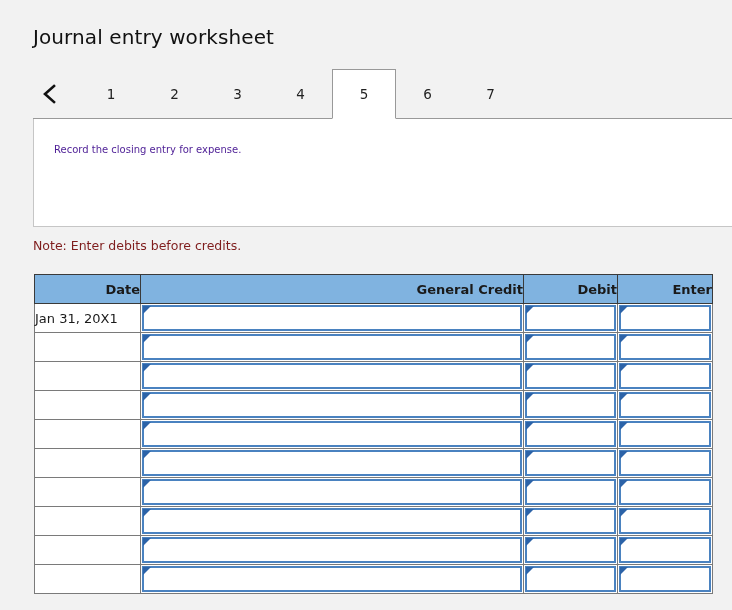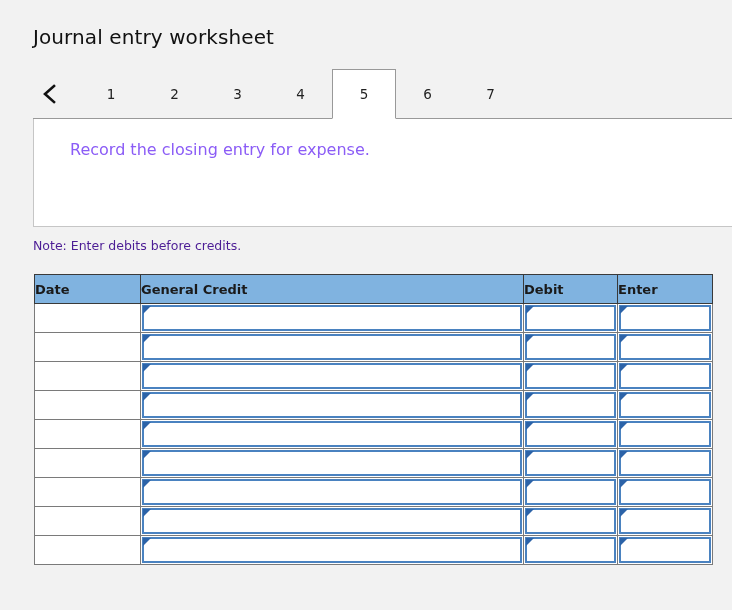--- a/index.html
+++ b/index.html
@@ -84,33 +84,32 @@
     box-sizing: border-box;
     background: #ffffff;
     border: 1px solid #c6c6c6;
     border-top: none;
     z-index: 1;
   }
   .prompt-text {
     position: absolute;
     left: 20px;
     top: 21px;
-    font-size: 16px;
-    color: #8b5cf6;
+    font-size: 10px;
+    color: #4c1d95;
     line-height: 20px;
-    margin-left: 16px;
   }
 
   
   .note {
     position: absolute;
     left: 33px;
     top: 238px;
     font-size: 12.5px;
-    color: #4c1d95;
+    color: #7f1d1d;
     line-height: 16px;
     white-space: nowrap;
   }
 
   
   .journal {
     position: absolute;
     left: 34px;
     top: 274px;
     width: 678px;
@@ -118,21 +117,21 @@
     table-layout: fixed;
     font-size: 13px;
   }
   .journal th {
     background: #80b3e0;
     border: 1px solid #3a3a3a;
     height: 28px;
     font-size: 13px;
     font-weight: bold;
     color: #1a1a1a;
-    text-align: left;
+    text-align: right;
     padding: 0;
   }
   .journal td {
     border: 1px solid #7a7a7a;
     height: 28px;
     padding: 0;
     background: #ffffff;
     vertical-align: middle;
   }
   .col-date  { width: 106px; }
@@ -223,20 +222,38 @@
   <thead>
     <tr>
       <th>Date</th>
       <th>General Credit</th>
       <th>Debit</th>
       <th>Enter</th>
     </tr>
   </thead>
   <tbody id="journal-body">
       <tr>
+        <td class="date-cell">Jan 31, 20X1</td>
+        <td class="input-cell">
+          <div class="cbox">
+            <span class="marker"></span>
+          </div>
+        </td>
+        <td class="input-cell">
+          <div class="cbox">
+            <span class="marker"></span>
+          </div>
+        </td>
+        <td class="input-cell">
+          <div class="cbox">
+            <span class="marker"></span>
+          </div>
+        </td>
+      </tr>
+      <tr>
         <td class="date-cell"></td>
         <td class="input-cell">
           <div class="cbox">
             <span class="marker"></span>
           </div>
         </td>
         <td class="input-cell">
           <div class="cbox">
             <span class="marker"></span>
           </div>

